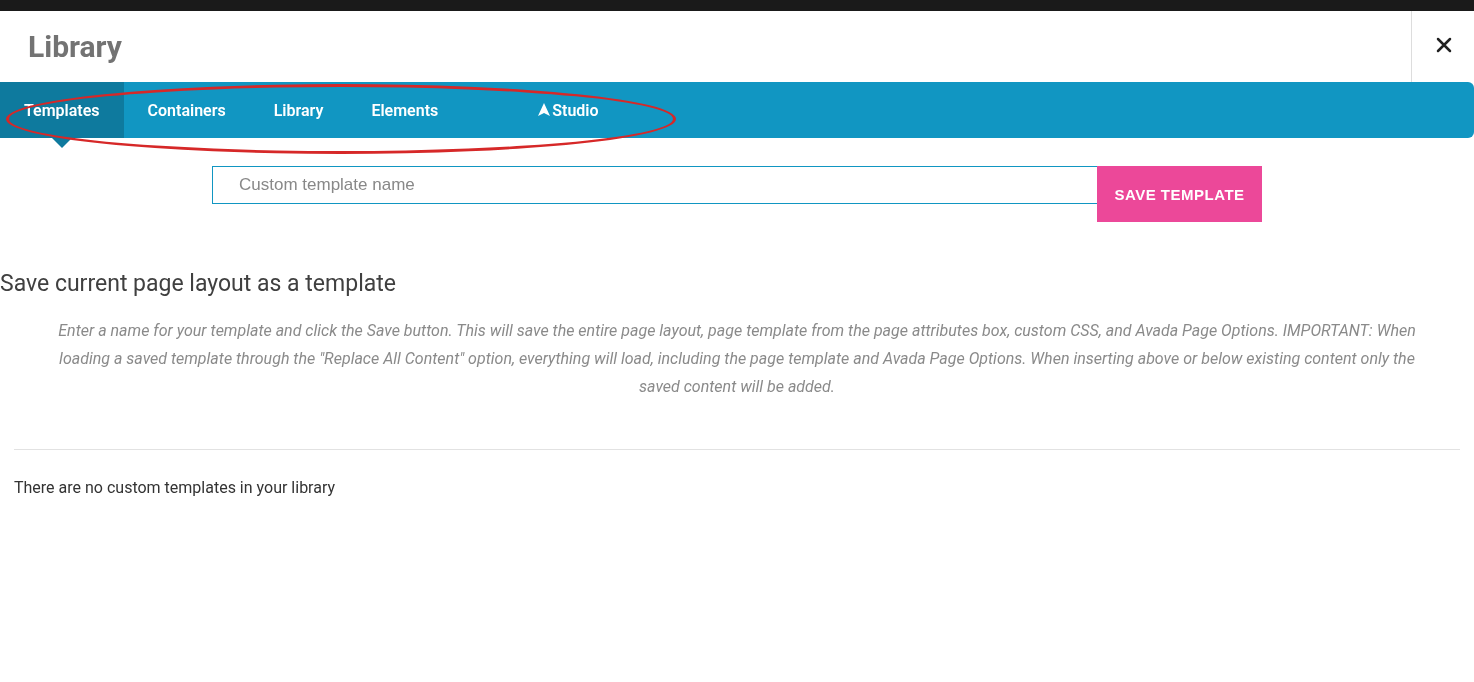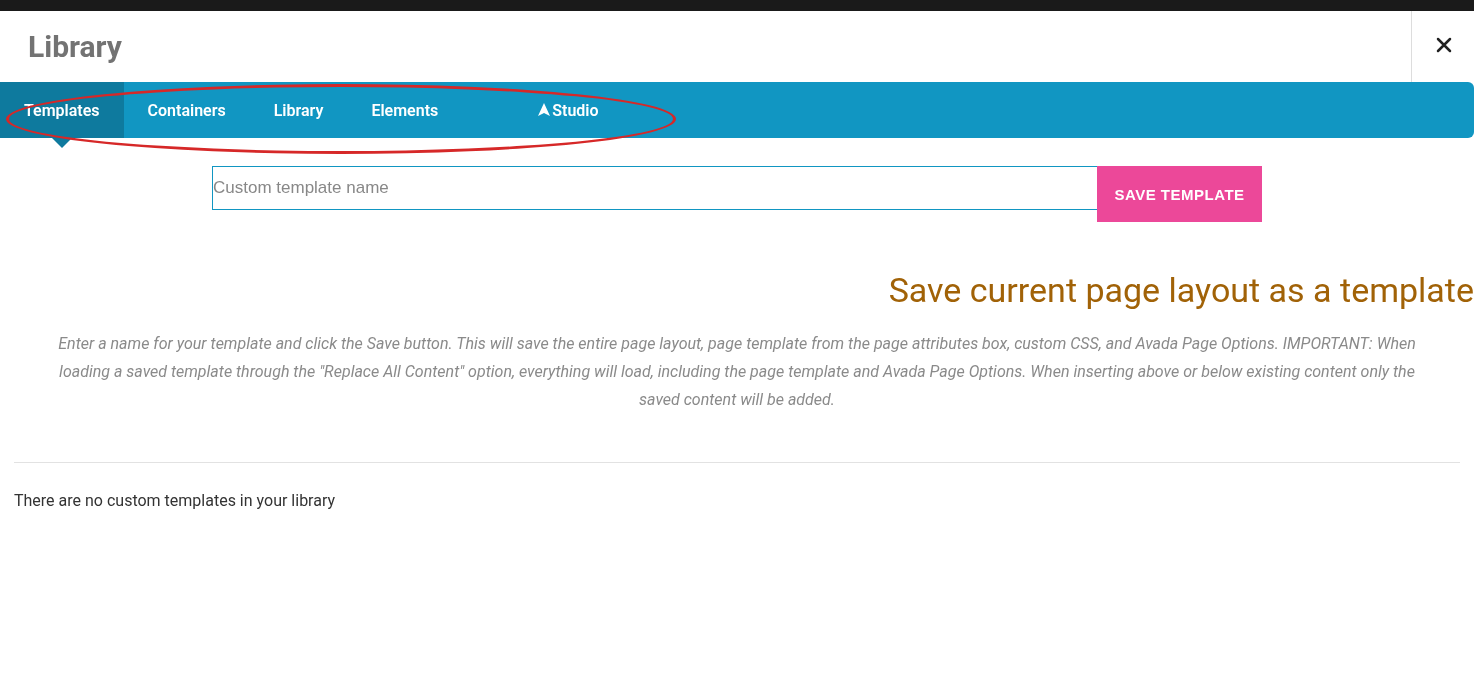--- a/index.html
+++ b/index.html
@@ -101,46 +101,46 @@
       pointer-events: none;
       z-index: 10;
     }
     .save-row {
       display: flex;
       justify-content: center;
       margin-top: 28px;
     }
     .save-input {
       width: 885px;
-      height: 44px;
+      height: 38px;
       border: 1px solid #1196c2;
       border-right: none;
-      padding: 0 0;
+      padding: 0 26px;
       font-size: 17px;
       color: #555;
       outline: none;
     }
     .save-input::placeholder {
       color: #888;
     }
     .save-btn {
       width: 165px;
       height: 56px;
       background: #ec4899;
       color: #fff;
       border: none;
       font-size: 15px;
       font-weight: 700;
       letter-spacing: 0.5px;
       cursor: pointer;
     }
     .section-title {
-      text-align: right;
-      font-size: 34px;
-      color: #a16207;
+      text-align: left;
+      font-size: 23px;
+      color: #404040;
       margin-top: 48px;
       font-weight: 400;
     }
     .help-text {
       text-align: center;
       font-size: 16px;
       color: #8a8a8a;
       font-style: italic;
       margin-top: 20px;
       padding: 0 40px;

